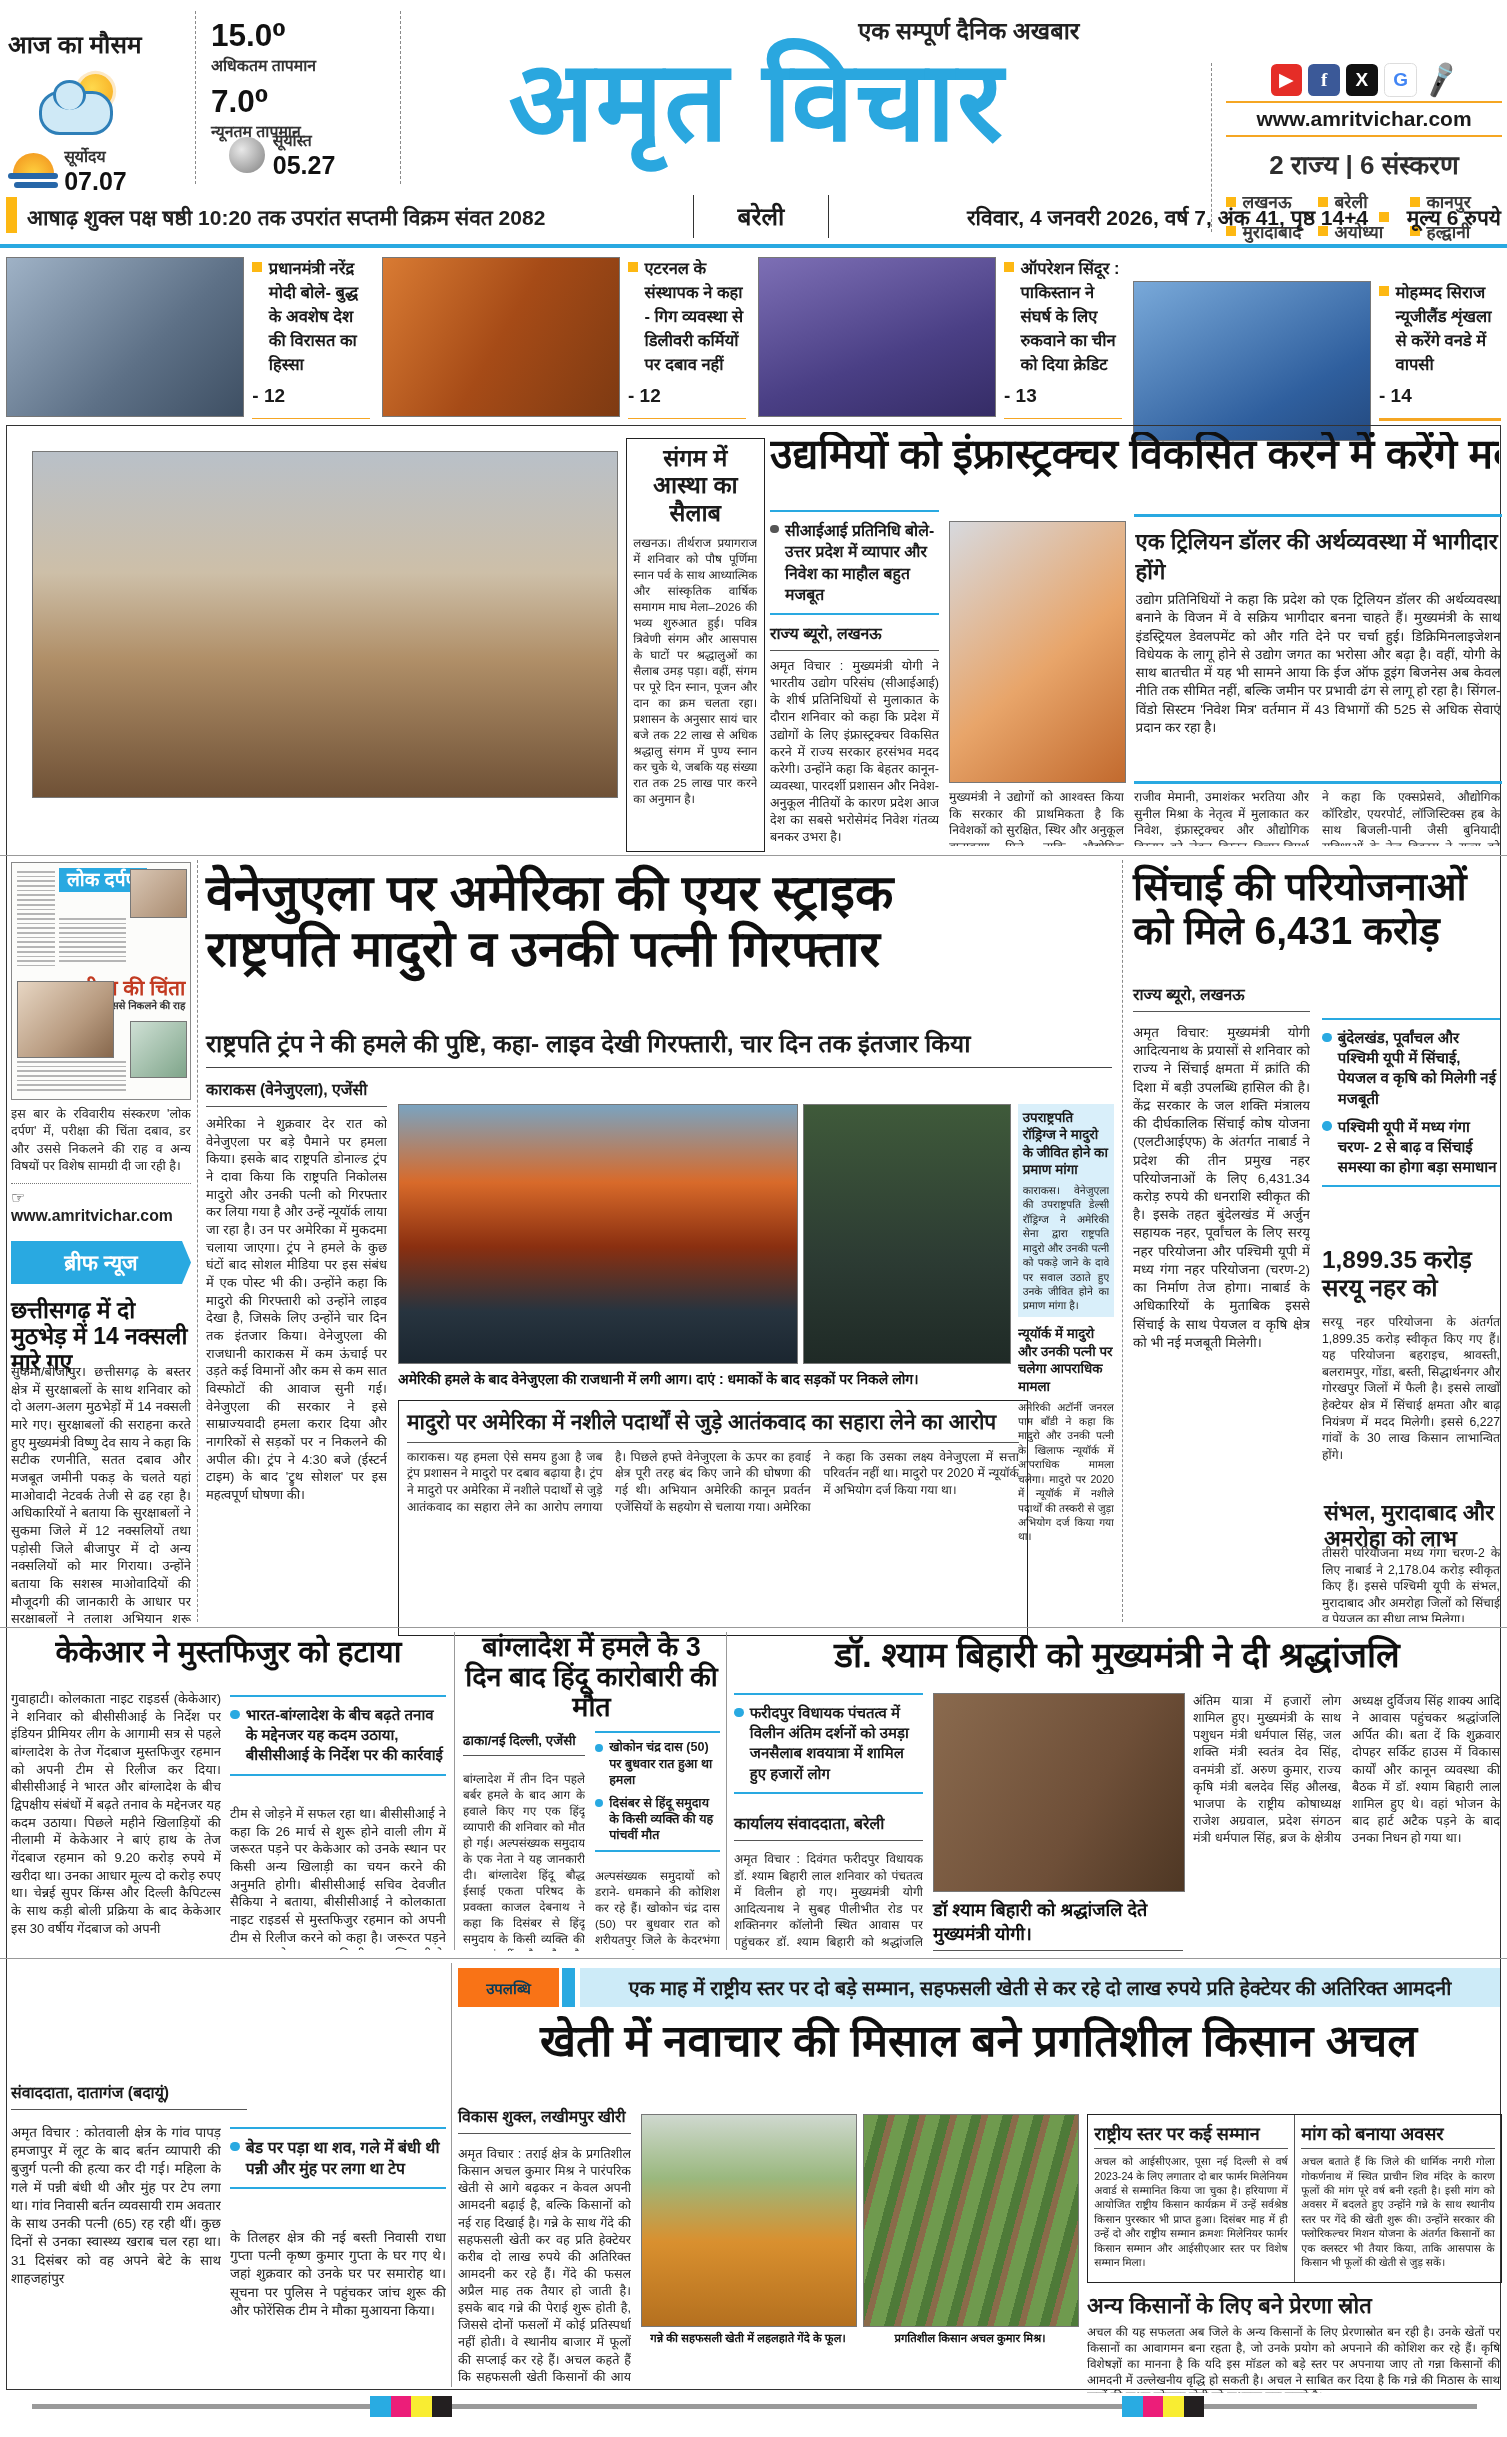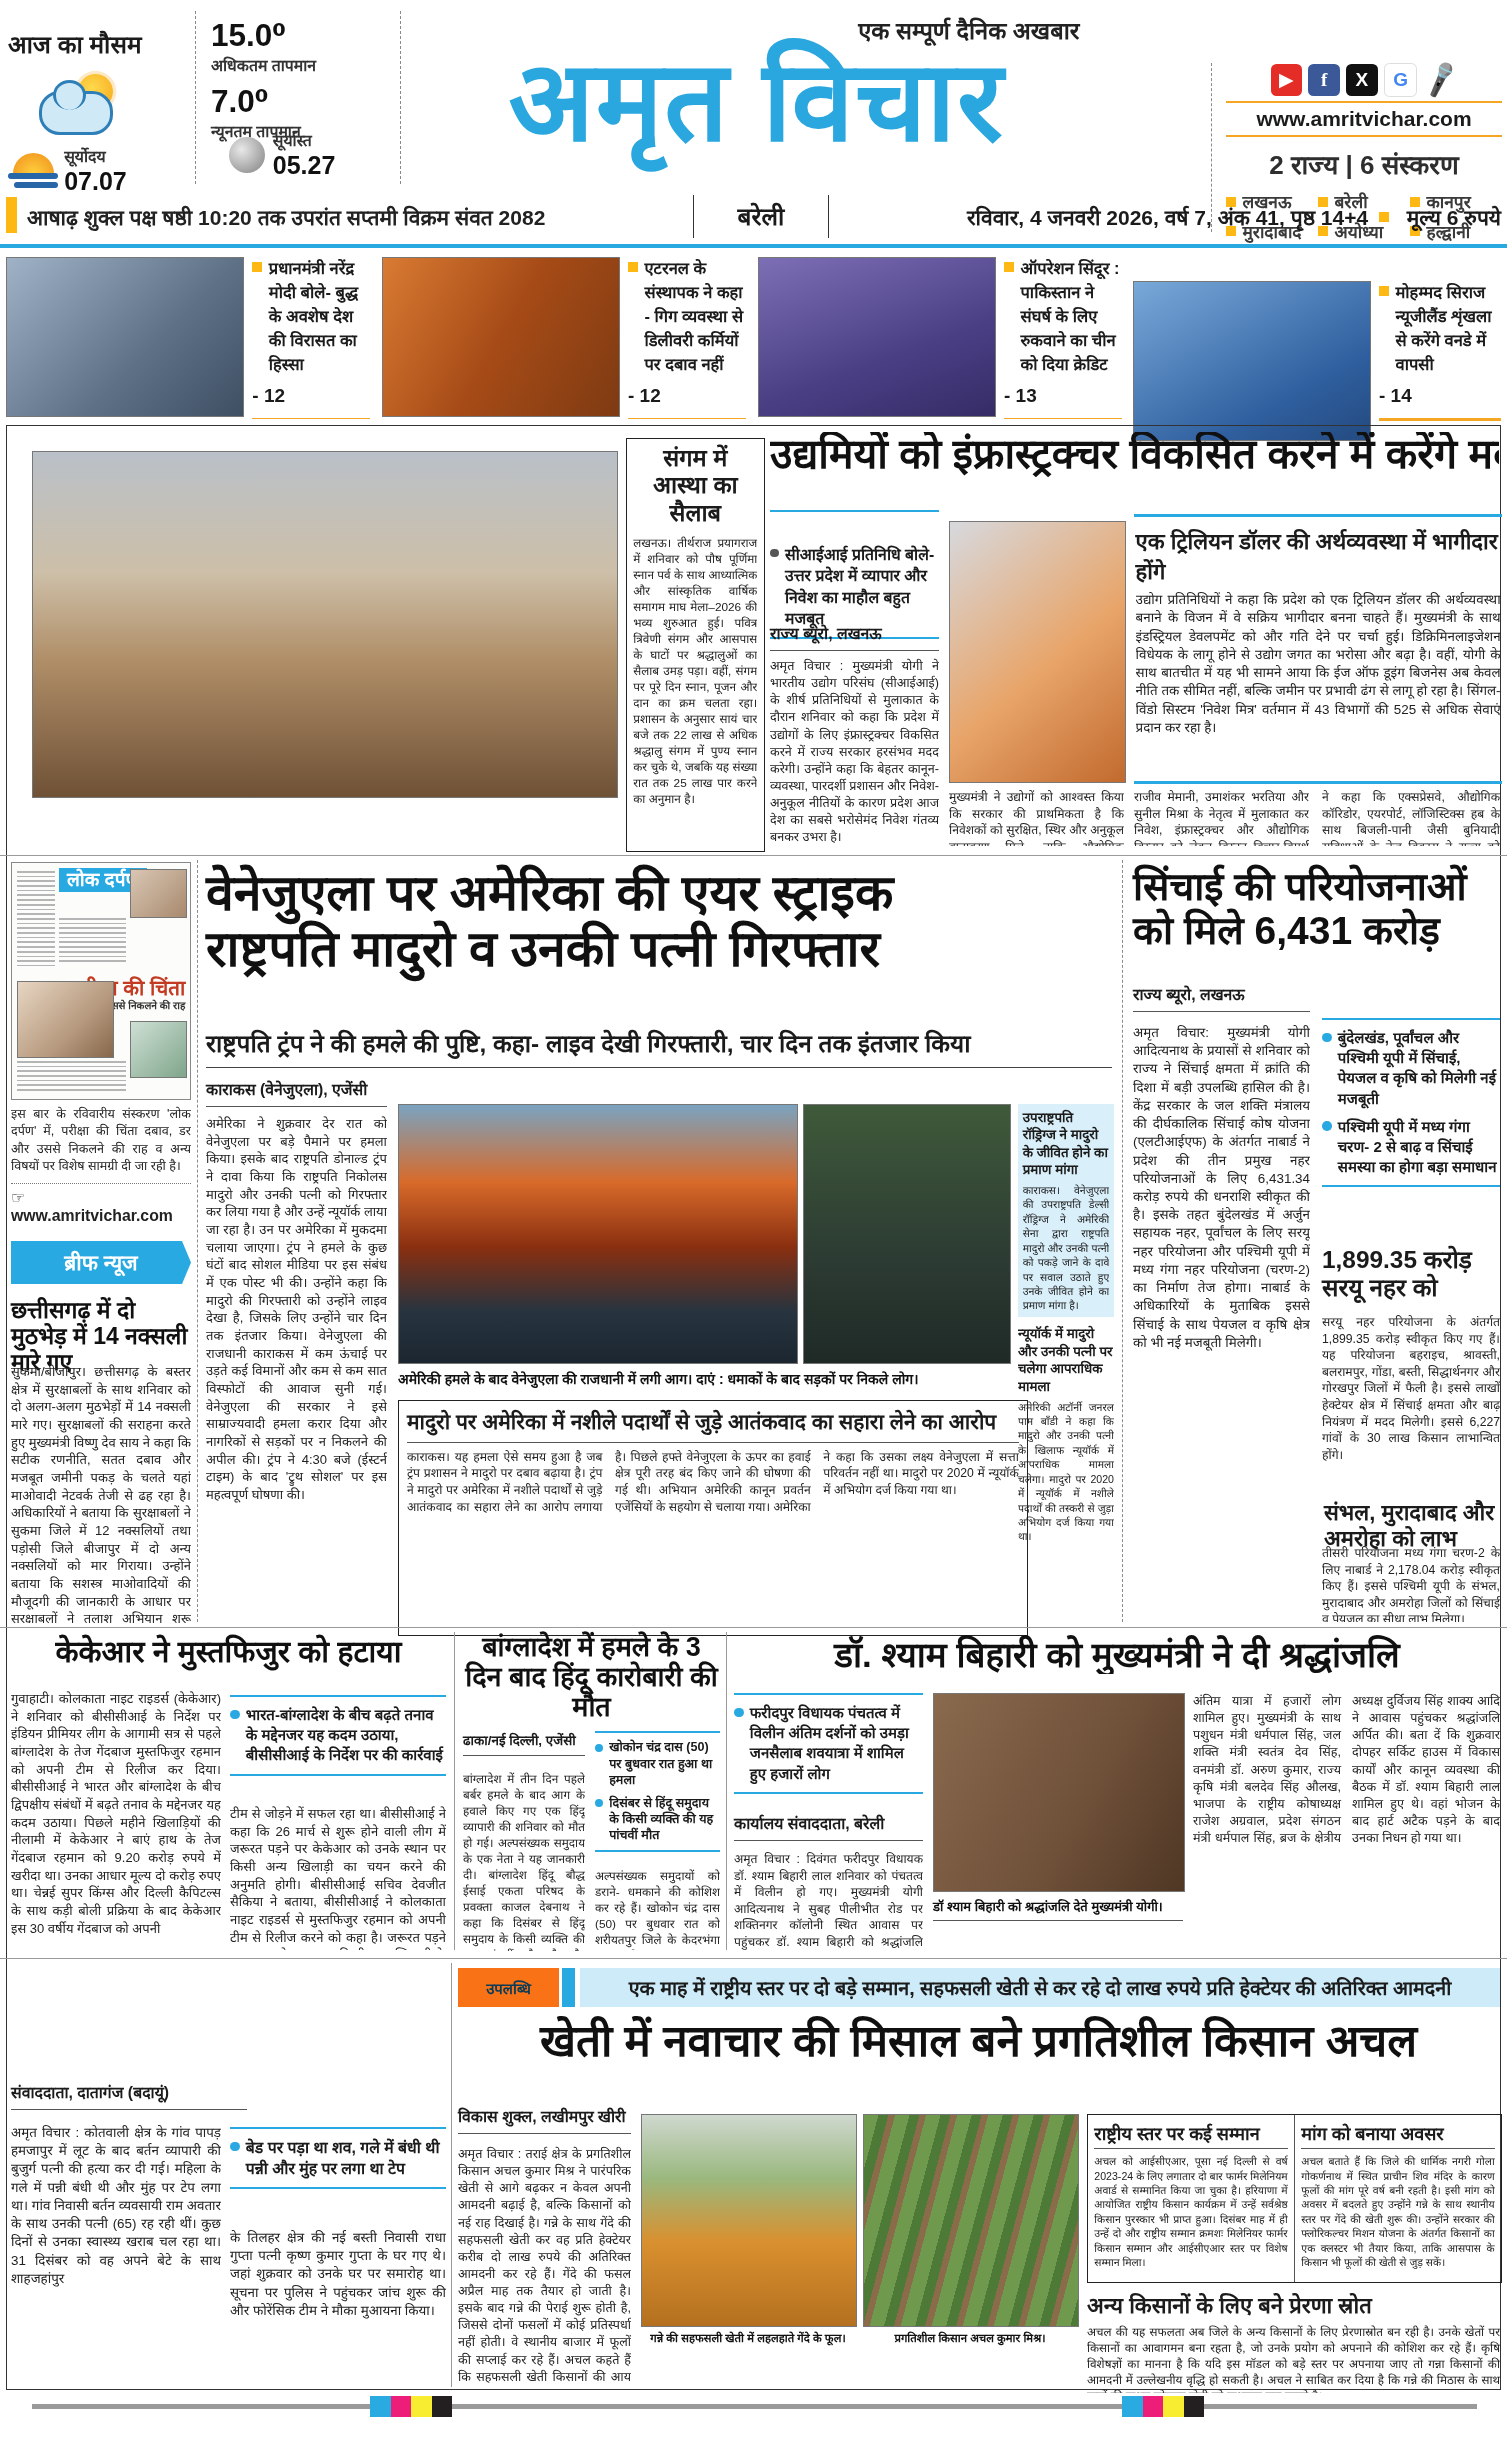--- a/index.html
+++ b/index.html
@@ -186,21 +186,21 @@
   <div class="abs" style="left:6.3px;top:425px;width:1493px;height:1963px;border:1.6px solid #333;pointer-events:none;"></div>
 
   <div class="ph ph-sangam abs" style="left:31.5px;top:451px;width:584px;height:345px;"></div>
   <div class="abs boxed" style="left:626px;top:438px;width:124px;height:399px;padding:6.3px;">
     <div style="font-weight:900;font-size:23.6px;text-align:center;line-height:1.15;margin-bottom:7.9px;">संगम में आस्था का सैलाब</div>
     <div class="bt" style="font-size:11.8px;height:323px;">लखनऊ। तीर्थराज प्रयागराज में शनिवार को पौष पूर्णिमा स्नान पर्व के साथ आध्यात्मिक और सांस्कृतिक वार्षिक समागम माघ मेला–2026 की भव्य शुरुआत हुई। पवित्र त्रिवेणी संगम और आसपास के घाटों पर श्रद्धालुओं का सैलाब उमड़ पड़ा। वहीं, संगम पर पूरे दिन स्नान, पूजन और दान का क्रम चलता रहा। प्रशासन के अनुसार सायं चार बजे तक 22 लाख से अधिक श्रद्धालु संगम में पुण्य स्नान कर चुके थे, जबकि यह संख्या रात तक 25 लाख पार करने का अनुमान है।</div>
   </div>
 
   <div class="abs h-xxl" style="left:770px;top:432px;width:729px;font-size:41px;white-space:nowrap;overflow:hidden;">उद्यमियों को इंफ्रास्ट्रक्चर विकसित करने में करेंगे मदद</div>
   <div class="abs cyanbar" style="left:770px;top:510px;width:169px;padding:7.9px 0;">
-    <div style="display:flex;margin-top:24px;">
+    <div style="display:flex;">
         <span class="gdot"></span>
       <span style="font-weight:bold;font-size:15.8px;line-height:1.35;">सीआईआई प्रतिनिधि बोले- उत्तर प्रदेश में व्यापार और निवेश का माहौल बहुत मजबूत</span>
       </div>
   </div>
   <div class="abs byline" style="left:770px;top:622px;width:169px;">राज्य ब्यूरो, लखनऊ</div>
   <div class="abs bt" style="left:770px;top:658px;width:169px;height:189px;font-size:12.6px;">अमृत विचार : मुख्यमंत्री योगी ने भारतीय उद्योग परिसंघ (सीआईआई) के शीर्ष प्रतिनिधियों से मुलाकात के दौरान शनिवार को कहा कि प्रदेश में उद्योगों के लिए इंफ्रास्ट्रक्चर विकसित करने में राज्य सरकार हरसंभव मदद करेगी। उन्होंने कहा कि बेहतर कानून-व्यवस्था, पारदर्शी प्रशासन और निवेश-अनुकूल नीतियों के कारण प्रदेश आज देश का सबसे भरोसेमंद निवेश गंतव्य बनकर उभरा है।</div>
 
   <div class="ph ph-yogi abs" style="left:949px;top:521px;width:175px;height:260px;"></div>
   <div class="abs" style="left:1134px;top:514px;width:365px;border-top:3.2px solid #29A9E1;border-bottom:3.2px solid #29A9E1;padding:7.9px 1.6px;height:248px;overflow:hidden;">
     <div style="font-weight:900;font-size:22px;margin-bottom:6.3px;">एक ट्रिलियन डॉलर की अर्थव्यवस्था में भागीदार होंगे</div>
@@ -314,21 +314,21 @@
   <div class="abs h-xxl" style="left:734px;top:1635px;width:766px;font-size:35px;text-align:center;white-space:nowrap;overflow:hidden;">डॉ. श्याम बिहारी को मुख्यमंत्री ने दी श्रद्धांजलि</div>
   <div class="abs cyanbar" style="left:734px;top:1693px;width:189px;padding:7.9px 0;">
     <div style="display:flex;">
         <span class="cdot"></span>
       <span style="font-weight:bold;font-size:15px;line-height:1.35;">फरीदपुर विधायक पंचतत्व में विलीन अंतिम दर्शनों को उमड़ा जनसैलाब शवयात्रा में शामिल हुए हजारों लोग</span>
       </div>
   </div>
   <div class="abs byline" style="left:734px;top:1812px;width:189px;">कार्यालय संवाददाता, बरेली</div>
   <div class="abs bt" style="left:734px;top:1851px;width:189px;height:99px;font-size:12.2px;">अमृत विचार : दिवंगत फरीदपुर विधायक डॉ. श्याम बिहारी लाल शनिवार को पंचतत्व में विलीन हो गए। मुख्यमंत्री योगी आदित्यनाथ ने सुबह पीलीभीत रोड पर शक्तिनगर कॉलोनी स्थित आवास पर पहुंचकर डॉ. श्याम बिहारी को श्रद्धांजलि अर्पित की। इसके बाद फरीदपुर में स्टेशन रोड स्थित श्मशान भूमि में उनका राजकीय सम्मान के साथ अंतिम संस्कार किया गया। उनके अंतिम दर्शन के लिए जनसैलाब उमड़ा।</div>
   <div class="ph ph-shyam abs" style="left:933px;top:1693px;width:250px;height:197px;"></div>
-  <div class="abs cap" style="left:933px;top:1897px;width:250px;font-size:13px;border-bottom:1.2px solid #555;padding-bottom:4.7px;">डॉ श्याम बिहारी को श्रद्धांजलि देते मुख्यमंत्री योगी।</div>
+  <div class="abs cap" style="left:933px;top:1897px;width:250px;font-size:18px;border-bottom:1.2px solid #555;padding-bottom:4.7px;">डॉ श्याम बिहारी को श्रद्धांजलि देते मुख्यमंत्री योगी।</div>
   <div class="abs bt" style="left:1193px;top:1693px;width:307px;height:257px;font-size:12.6px;column-count:2;column-gap:11px;">अंतिम यात्रा में हजारों लोग शामिल हुए। मुख्यमंत्री के साथ पशुधन मंत्री धर्मपाल सिंह, जल शक्ति मंत्री स्वतंत्र देव सिंह, वनमंत्री डॉ. अरुण कुमार, राज्य कृषि मंत्री बलदेव सिंह औलख, भाजपा के राष्ट्रीय कोषाध्यक्ष राजेश अग्रवाल, प्रदेश संगठन मंत्री धर्मपाल सिंह, ब्रज के क्षेत्रीय अध्यक्ष दुर्विजय सिंह शाक्य आदि ने आवास पहुंचकर श्रद्धांजलि अर्पित की। बता दें कि शुक्रवार दोपहर सर्किट हाउस में विकास कार्यों और कानून व्यवस्था की बैठक में डॉ. श्याम बिहारी लाल शामिल हुए थे। वहां भोजन के बाद हार्ट अटैक पड़ने के बाद उनका निधन हो गया था।</div>
 
   <div class="abs" style="left:0;top:1958px;width:1508px;border-top:0.8px solid #999;"></div>
 
   <div class="abs byline" style="left:11px;top:2081px;width:236px;">संवाददाता, दातागंज (बदायूं)</div>
   <div class="abs bt" style="left:11px;top:2124px;width:210px;height:260px;font-size:13.4px;">अमृत विचार : कोतवाली क्षेत्र के गांव पापड़ हमजापुर में लूट के बाद बर्तन व्यापारी की बुजुर्ग पत्नी की हत्या कर दी गई। महिला के गले में पन्नी बंधी थी और मुंह पर टेप लगा था। गांव निवासी बर्तन व्यवसायी राम अवतार के साथ उनकी पत्नी (65) रह रही थीं। कुछ दिनों से उनका स्वास्थ्य खराब चल रहा था। 31 दिसंबर को वह अपने बेटे के साथ शाहजहांपुर</div>
   <div class="abs cyanbar" style="left:230px;top:2127px;width:216px;padding:7.9px 0;">
     <div style="display:flex;">
         <span class="cdot"></span>
       <span style="font-weight:bold;font-size:15.8px;line-height:1.35;">बेड पर पड़ा था शव, गले में बंधी थी पन्नी और मुंह पर लगा था टेप</span>

